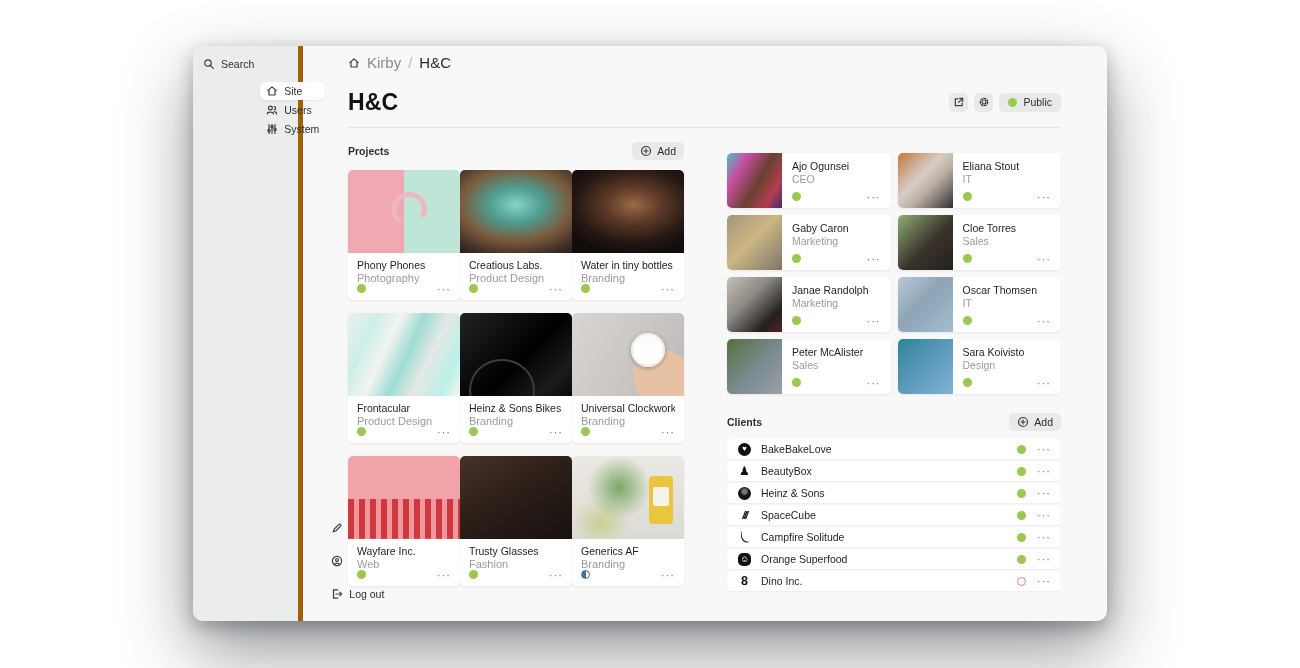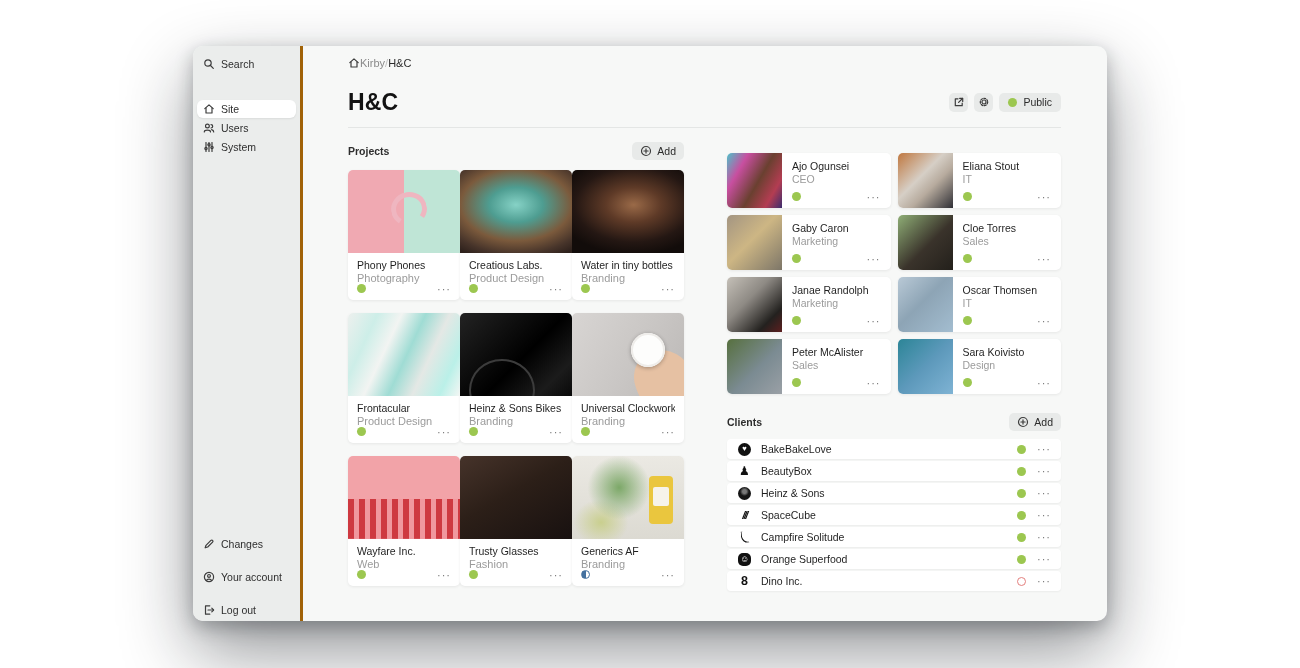--- a/index.html
+++ b/index.html
@@ -16,37 +16,37 @@
   }
 
   .window{
     position:absolute; left:193px; top:46px; width:914px; height:575px;
     border-radius:10px; overflow:hidden; display:flex; background:#f7f8f7;
     box-shadow:0 30px 70px rgba(15,20,26,.45), 0 6px 18px rgba(15,20,26,.28);
   }
 
   
   .sidebar{
-    width:110px; flex:none; background:#ebedec; border-right:3px solid #a16207;
-    display:flex; flex-direction:column; padding:9px 4px 2px;
+    width:110px; flex:none; background:#ebedec; border-right:5px solid #a16207;
+    display:flex; flex-direction:row; padding:9px 4px 18px;
   }
   .s-item{
     display:flex; align-items:center; gap:6px; height:18px; padding:0 6px;
     border-radius:6px; font-size:10.5px; color:#2e2e2e; cursor:pointer; white-space:nowrap;
   }
   .s-item.active{ background:#ffffff; box-shadow:0 1px 2px rgba(0,0,0,.08); }
   .s-nav{ margin-top:27px; display:flex; flex-direction:column; gap:1px; }
   .s-footer{ margin-top:auto; display:flex; flex-direction:column; gap:15px; }
   .icn{ width:12px; height:12px; flex:none; display:block; }
   .icn path, .icn circle, .icn line, .icn polyline{ fill:none; stroke:#3d3d3d; stroke-width:1.2; stroke-linecap:round; stroke-linejoin:round; }
 
   
   .main{ flex:1; padding:10px 46px 0 45px; overflow:hidden; }
 
-  .breadcrumb{ display:flex; align-items:center; height:13px; font-size:11px; }
+  .breadcrumb{ display:flex; align-items:center; gap:7px; height:13px; font-size:15px; }
   .bc-root{ color:#8a8a8a; } .bc-sep{ color:#bdbdbd; } .bc-current{ color:#2b2b2b; }
 
   .page-header{ margin-top:20px; height:26px; display:flex; align-items:center; justify-content:space-between; }
   .page-title{ font-size:23px; font-weight:700; color:#121212; letter-spacing:.2px; }
   .header-actions{ display:flex; align-items:center; gap:6px; }
   .icon-btn{
     width:19px; height:19px; border:none; border-radius:5px; background:#e8eae9;
     display:flex; align-items:center; justify-content:center; cursor:pointer;
   }
   .badge{

